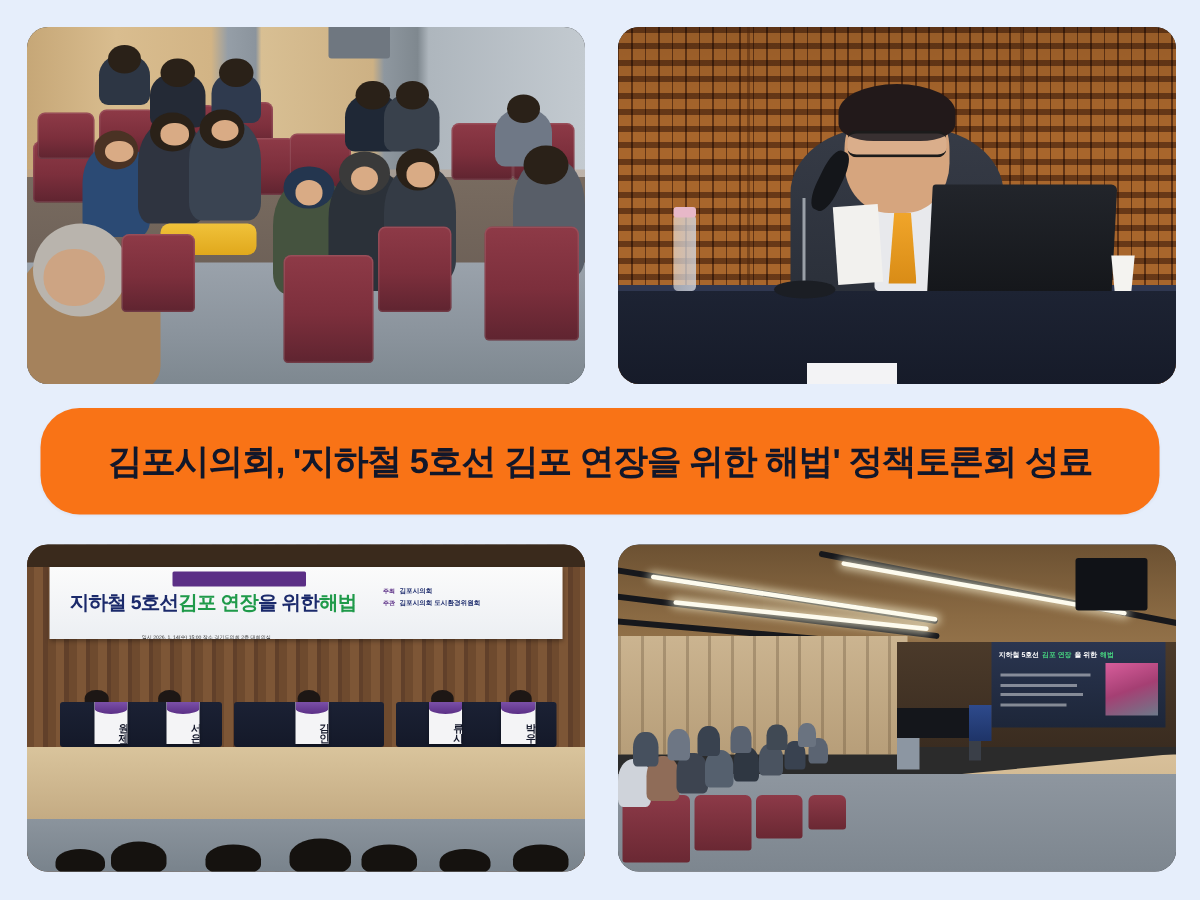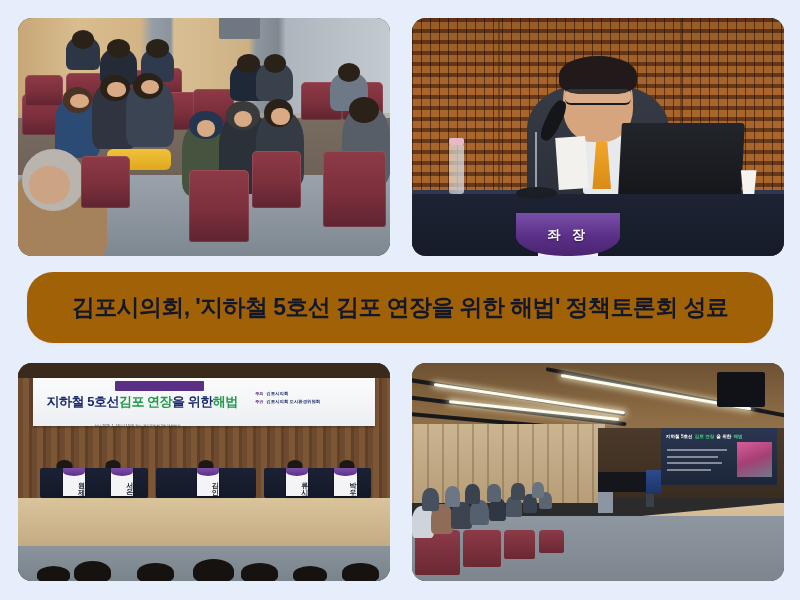--- a/index.html
+++ b/index.html
@@ -189,21 +189,21 @@
   }
   #photo-chair-speaking .placard-white {
     position: absolute; left: 34%; bottom: 0; width: 16%; height: 6%;
     background: #f3f3f5;
   }
 
   
   #title-card {
     position: absolute;
     left: 27px; top: 272px; width: 746px; height: 71px;
-    background: #a16207;
+    background: #f97316;
     border-radius: 26px;
     display: flex; align-items: center; justify-content: center;
     box-shadow: 0 1px 2px rgba(40,60,110,.05);
   }
   #title-card .title-text {
     color: #12172a;
     font-size: 23px;
     font-weight: 700;
     letter-spacing: -0.6px;
     white-space: nowrap;
@@ -503,23 +503,20 @@
       <div class="laptop"></div>
       <div class="paper"></div>
       <div class="mic-stand"></div>
       <div class="mic-head"></div>
       <div class="mic-base"></div>
       <div class="bottle"></div>
       <div class="bottle-cap"></div>
       <div class="cup"></div>
 
       <div class="placard-white"></div>
-      <div class="namebar">
-        <span>좌 장</span>
-      </div>
     </div>
   </div>
 
   <div id="title-card">
     <div class="title-text">김포시의회, '지하철 5호선 김포 연장을 위한 해법' 정책토론회 성료</div>
   </div>
 
   <div class="photo" id="photo-panel-discussion">
     <div class="scene">
       <div class="bg-wood"></div>

